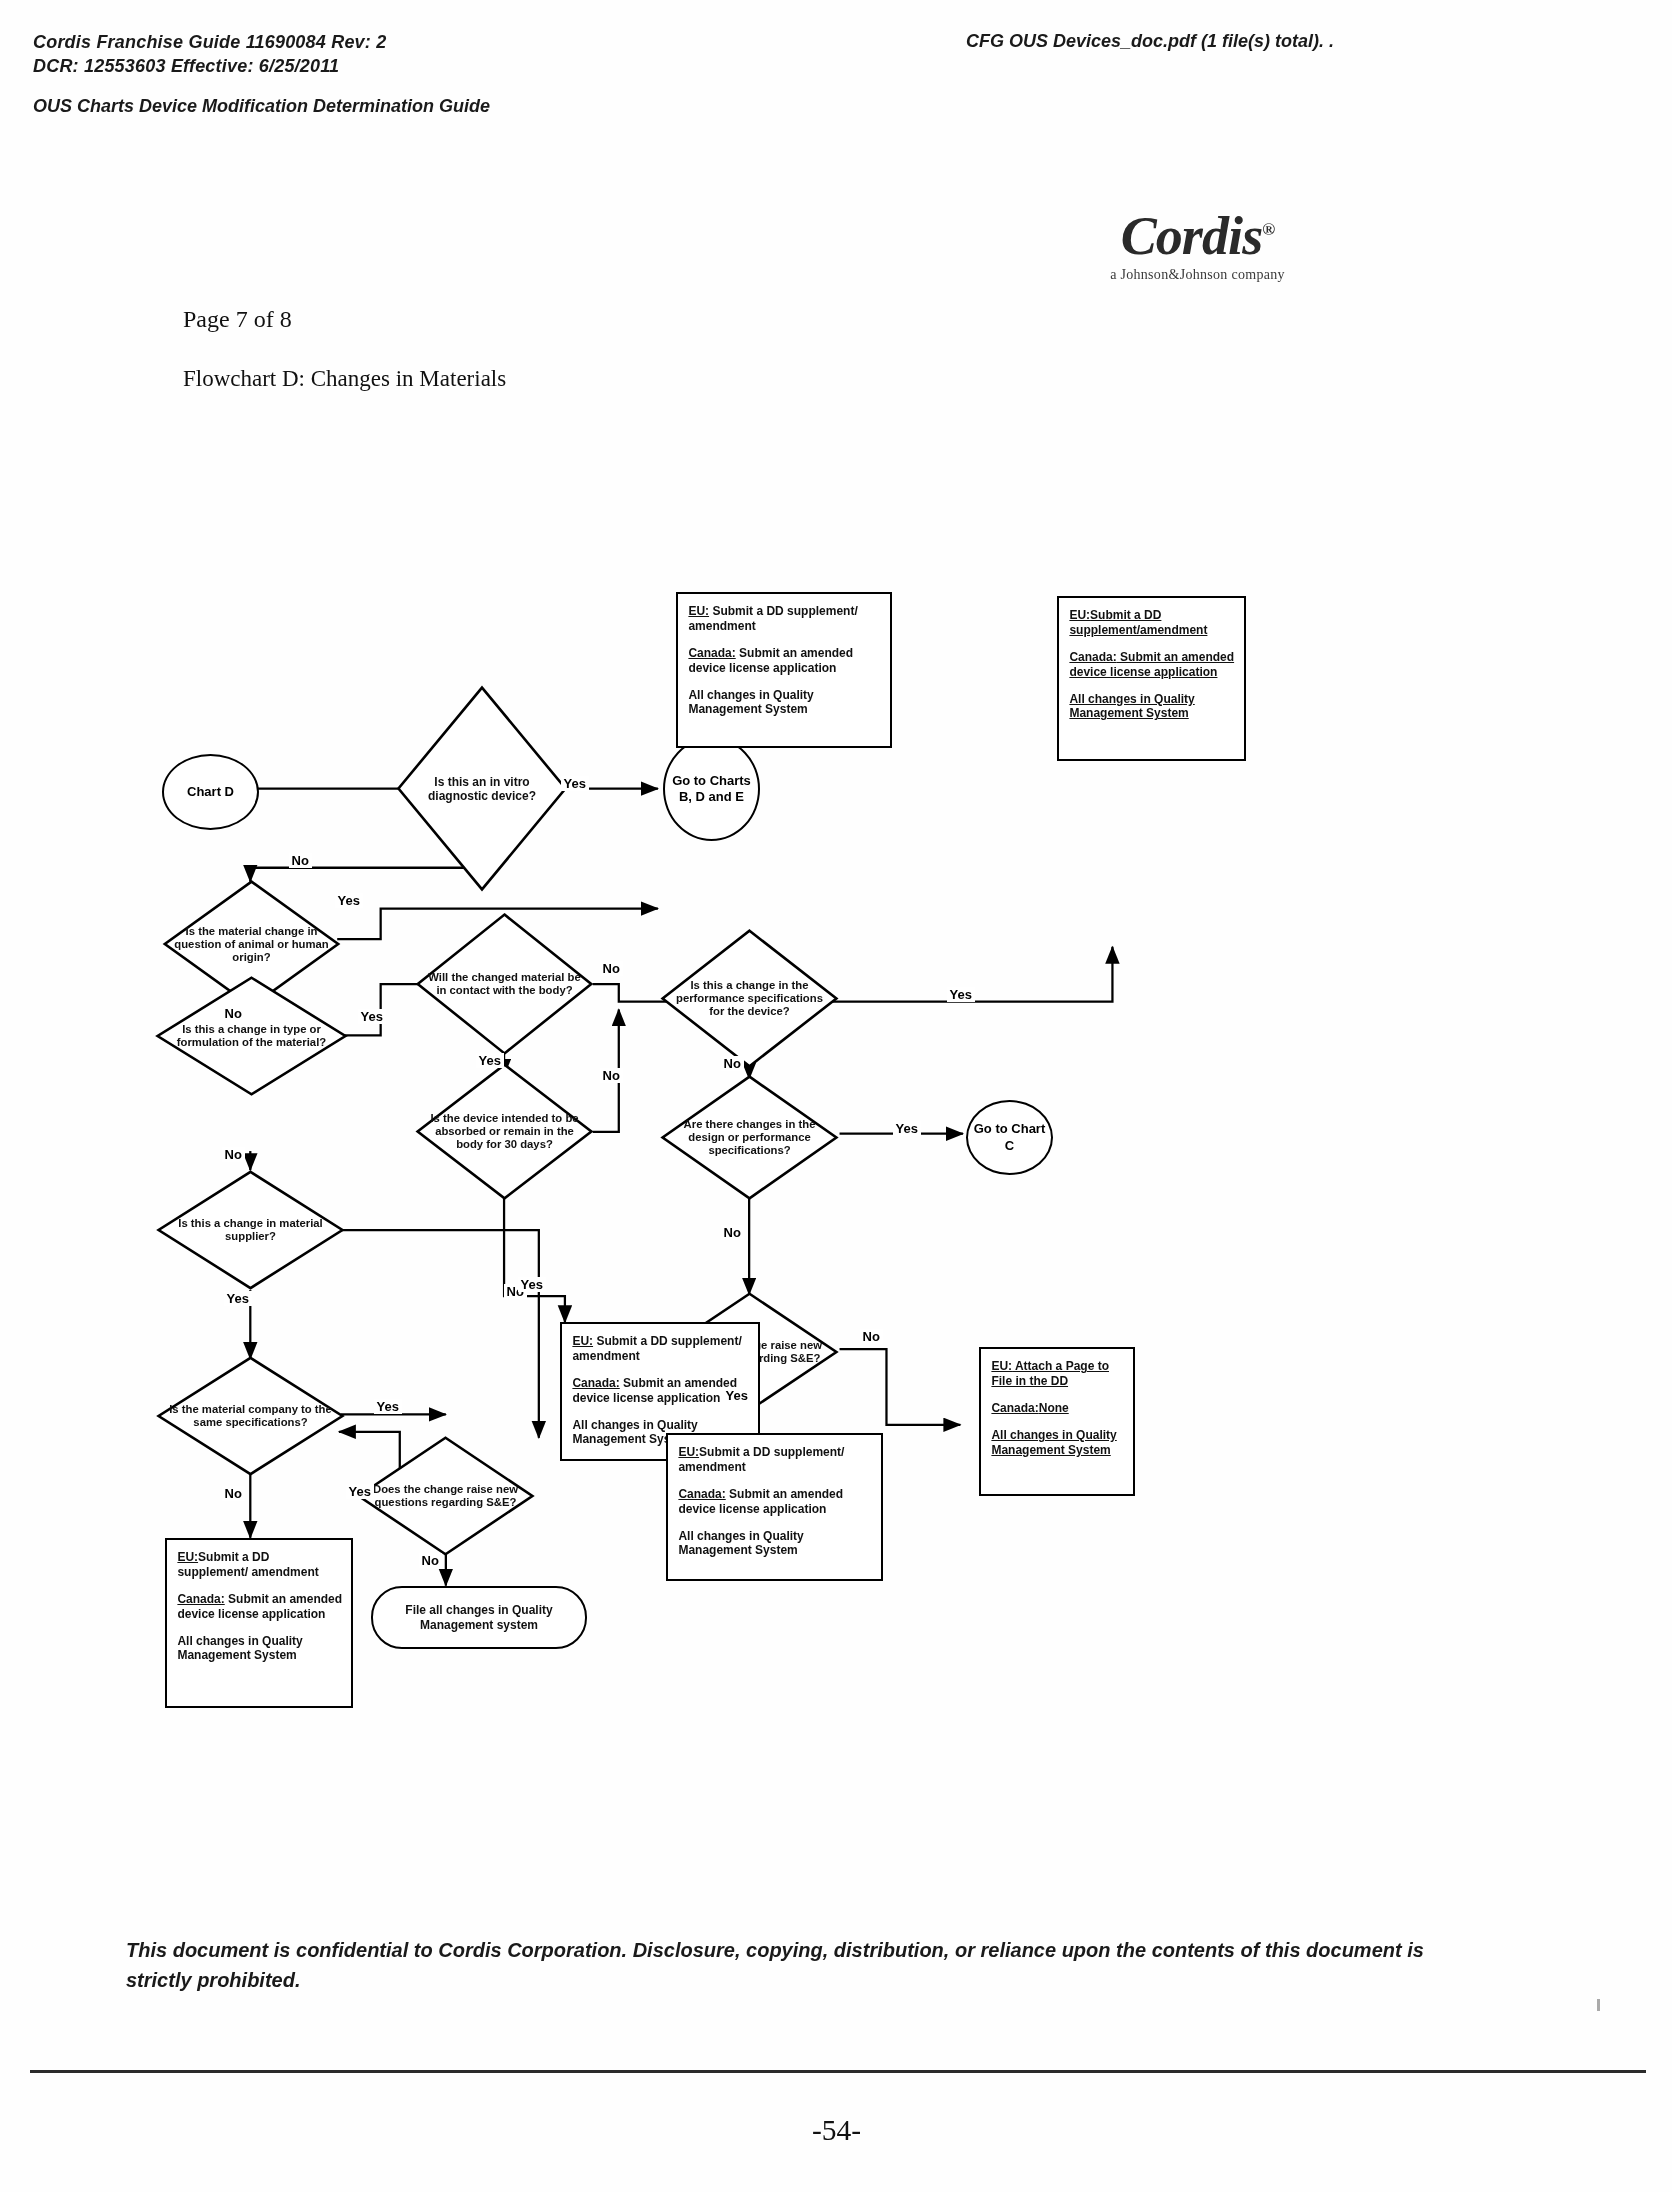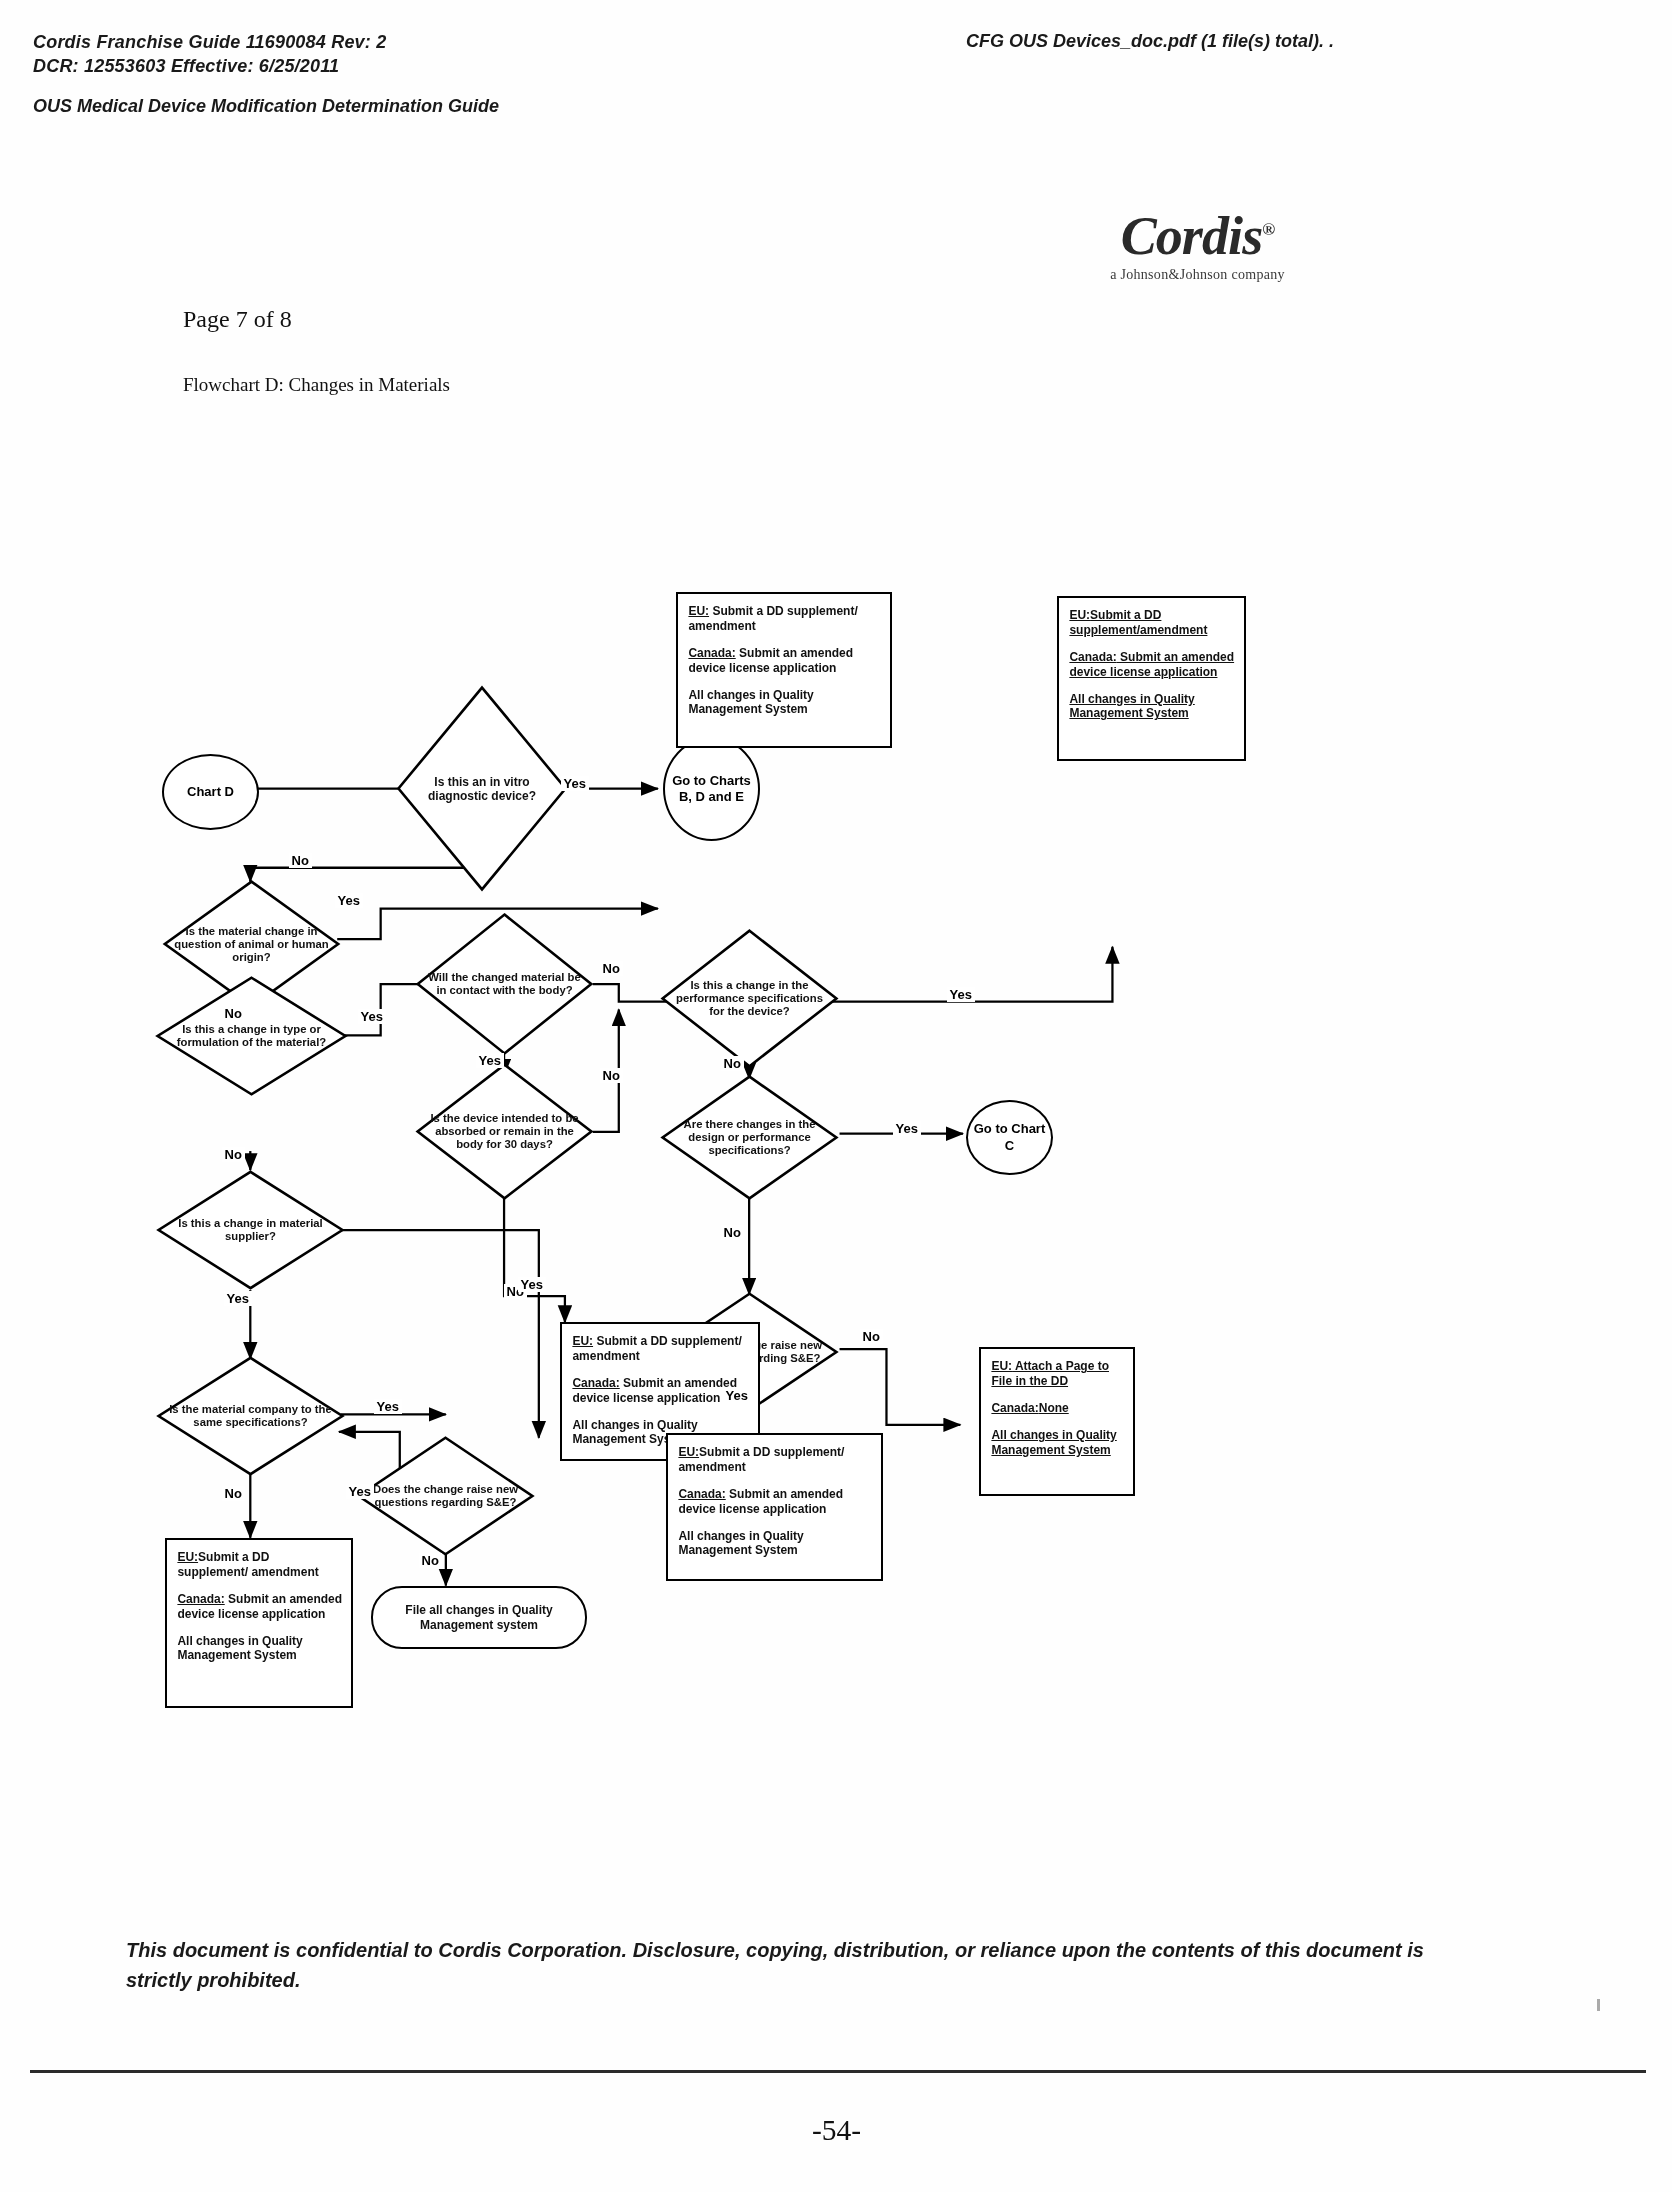--- a/index.html
+++ b/index.html
@@ -19,22 +19,22 @@
 
   .logo{position:absolute;left:1067px;top:202px;text-align:center;width:261px;}
   .logo-word{font-family:"Liberation Serif",serif;font-style:italic;font-weight:bold;
     font-size:54px;line-height:54px;color:#2a2a2a;letter-spacing:-0.9px;}
   .logo-word sup{font-size:17.4px;vertical-align:super;font-style:normal;}
   .logo-tag{font-family:"Liberation Serif",serif;font-size:14px;color:#3a3a3a;margin-top:3.5px;
     letter-spacing:0.3px;}
 
   .page-no{position:absolute;left:183px;top:306px;font-family:"Liberation Serif",serif;
     font-size:24px;color:#111;}
-  .chart-title{position:absolute;left:183px;top:374px;font-family:"Liberation Serif",serif;
-    font-size:19px;color:#111;}
+  .chart-title{position:absolute;left:183px;top:366px;font-family:"Liberation Serif",serif;
+    font-size:23px;color:#111;}
 
   
   .chart{position:absolute;left:0;top:408px;width:1673px;height:1434px;}
   .chart svg{position:absolute;left:0;top:0;}
 
   .node{position:absolute;box-sizing:border-box;display:flex;align-items:center;
     justify-content:center;text-align:center;color:#000;}
 
   .oval{border:2.6px solid #000;border-radius:50%;background:#fff;
     font-size:13px;font-weight:bold;line-height:16.5px;}
@@ -67,21 +67,21 @@
 </head>
 <body>
 
 <div class="page">
 
   <div class="hdr-left">
     <div>Cordis Franchise Guide 11690084 Rev: 2</div>
     <div>DCR: 12553603 Effective: 6/25/2011</div>
   </div>
   <div class="hdr-right">CFG OUS Devices_doc.pdf (1 file(s) total).   .</div>
-  <div class="hdr-sub">OUS Medical Device Modification Determination Guide</div>
+  <div class="hdr-sub">OUS Charts Device Modification Determination Guide</div>
 
   <div class="logo">
     <div class="logo-word"><span>Cordis</span><sup>®</sup></div>
     <div class="logo-tag">a Johnson&amp;Johnson company</div>
   </div>
 
   <div class="page-no">Page 7 of 8</div>
   <div class="chart-title">Flowchart D: Changes in Materials</div>
 
   <div class="chart">

